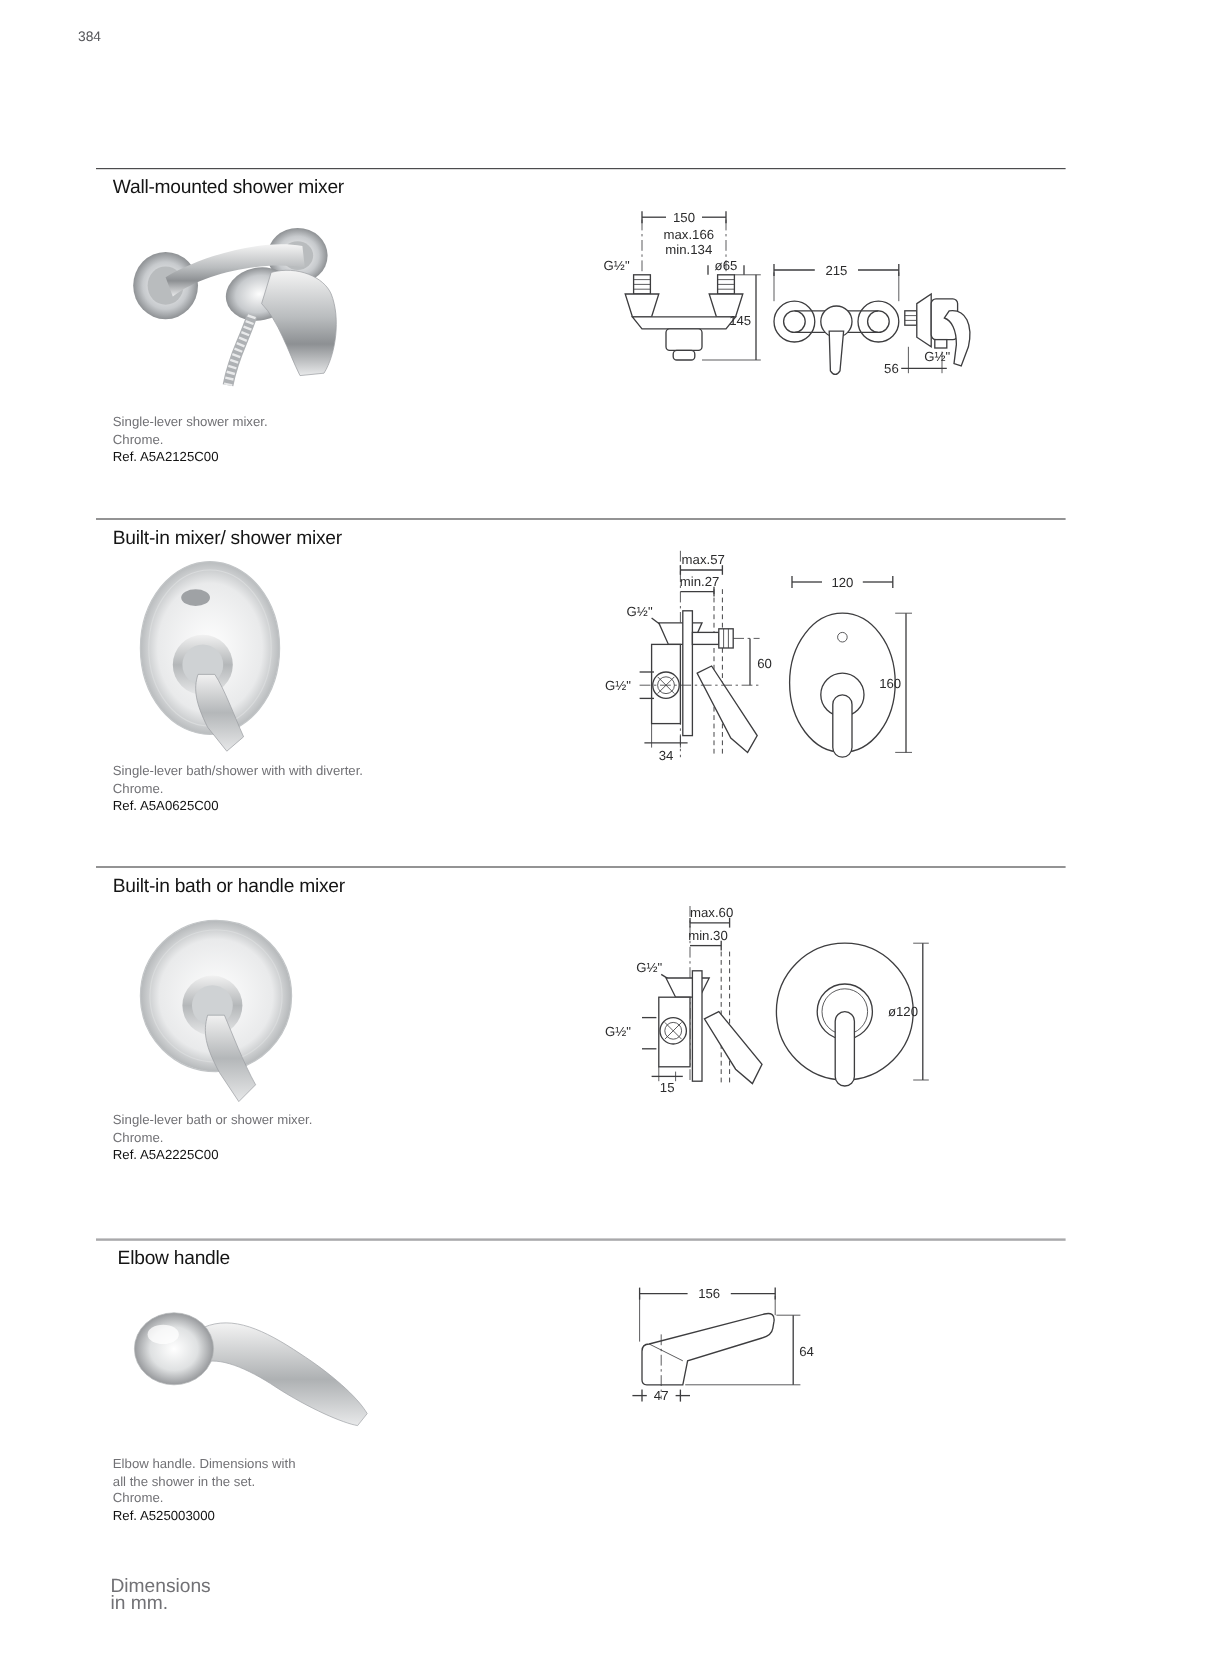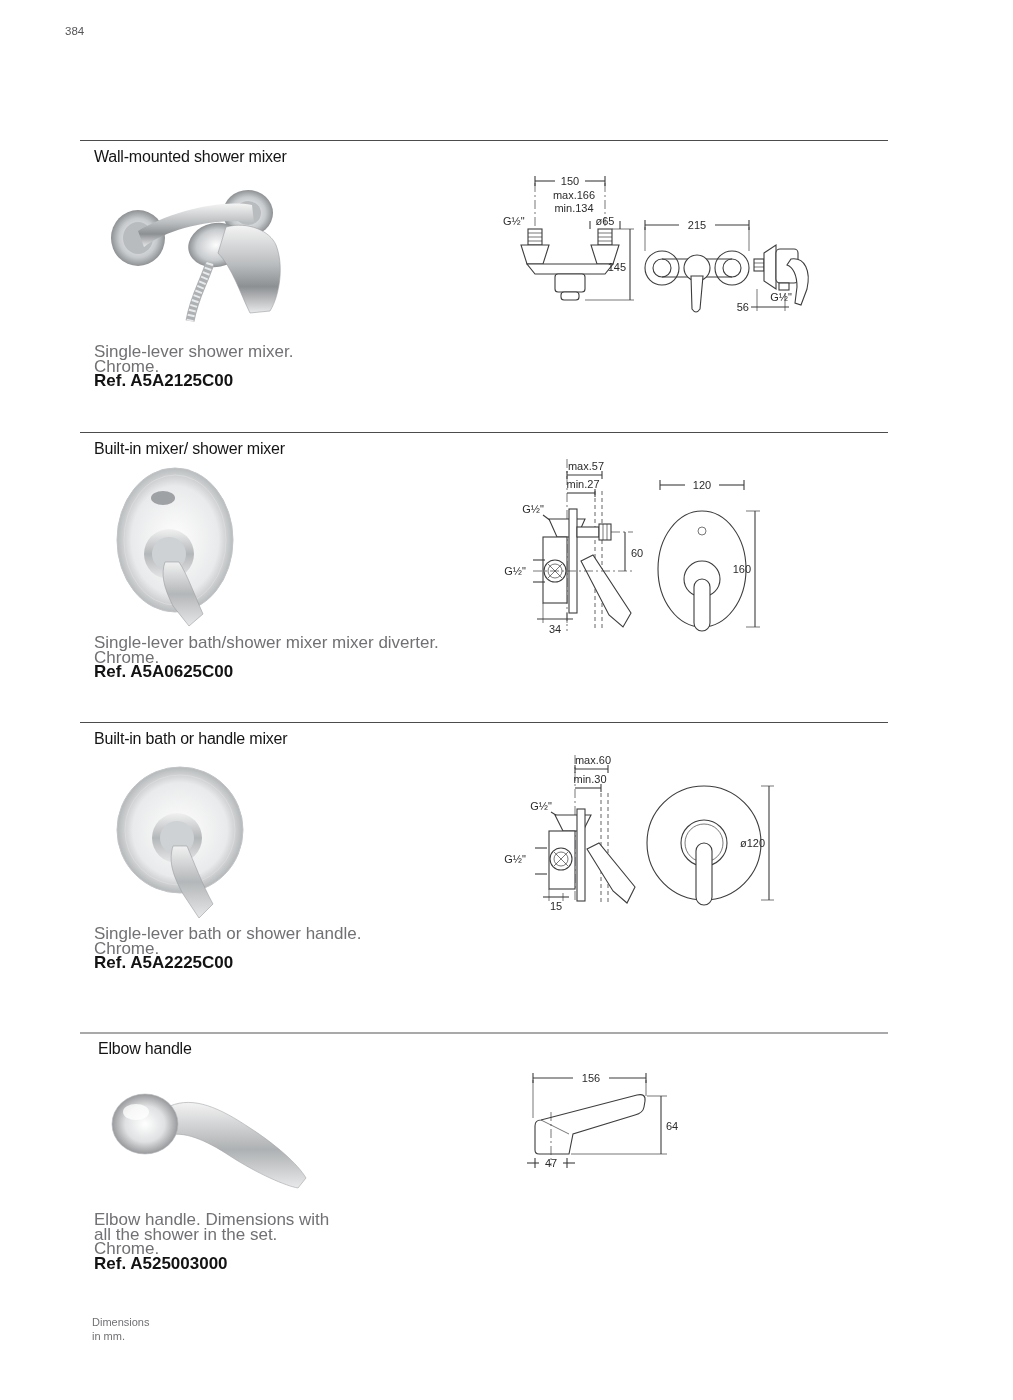--- a/index.html
+++ b/index.html
@@ -3,23 +3,23 @@
 <meta charset="utf-8">
 <style>
   *{margin:0;padding:0;box-sizing:border-box}
   html,body{background:#ffffff}
   body{width:1013px;height:1400px;position:relative;font-family:"Liberation Sans",sans-serif}
   .page{position:absolute;left:0;top:0;width:1013px;height:1380px;background:#fff;overflow:hidden}
   .pagenum{position:absolute;left:65px;top:25px;font-size:11.5px;color:#55565a}
   .rule{position:absolute;left:80px;width:808px;border-top:1px solid #4c4c4e}
   .rule.light{border-top:2px solid #a9a9ab}
   .title{position:absolute;left:94px;font-size:16px;font-weight:normal;color:#141414;letter-spacing:-.2px;white-space:nowrap}
-  .desc{position:absolute;left:94px;font-size:17px;line-height:14.5px;color:#717175}
-  .desc .ref{color:#131313;font-weight:bold}
-  .footer{position:absolute;left:92px;top:1316px;font-size:11px;line-height:13.5px;color:#717175}
+  .desc{position:absolute;left:94px;font-size:11px;line-height:14.5px;color:#717175}
+  .desc .ref{color:#131313;font-weight:normal}
+  .footer{position:absolute;left:92px;top:1316px;font-size:16px;line-height:13.5px;color:#717175}
   svg.art{position:absolute;overflow:visible}
   svg text{font-size:11px;fill:#2b2b2c;font-family:"Liberation Sans",sans-serif}
   .ln{stroke:#3d3d3f;stroke-width:1.1;fill:none}
   .fw{fill:#ffffff;stroke:#3d3d3f;stroke-width:1.1}
   .tn{stroke:#3d3d3f;stroke-width:.7;fill:none}
   .cl{stroke:#3d3d3f;stroke-width:.7;stroke-dasharray:9 3 2 3;fill:none}
   .dsh{stroke:#3d3d3f;stroke-width:.8;stroke-dasharray:4 3;fill:none}
 </style>
 </head>
 <body>
@@ -205,21 +205,21 @@
       <circle class="fw" cx="205" cy="122" r="18"></circle>
       <rect class="fw" x="197" y="122" width="16" height="52" rx="8"></rect>
       <line class="tn" x1="249" y1="54" x2="263" y2="54"></line>
         <line class="tn" x1="249" y1="170" x2="263" y2="170"></line>
       <line class="ln" x1="258" y1="54" x2="258" y2="170"></line>
       <text x="254" y="116" text-anchor="end">160</text>
     </g>
   </svg>
 
   <div class="desc" style="top:636px">
-    <div>Single-lever bath/shower mixer mixer diverter.</div>
+    <div>Single-lever bath/shower with with diverter.</div>
     <div>Chrome.</div>
     <div class="ref">Ref. A5A0625C00</div>
   </div>
 
   <div class="rule" style="top:722px"></div>
   <h2 class="title" style="top:730px">Built-in bath or handle mixer</h2>
 
   <svg class="art" style="left:105px;top:752px" width="155" height="172" viewBox="0 0 155 172">
     <defs>
       <radialGradient id="pr3">
@@ -278,21 +278,21 @@
         <circle class="tn" cx="207" cy="90" r="19"></circle>
       <rect class="fw" x="199" y="90" width="16" height="62" rx="8"></rect>
       <line class="tn" x1="264" y1="33" x2="277" y2="33"></line>
         <line class="tn" x1="264" y1="147" x2="277" y2="147"></line>
       <line class="ln" x1="272" y1="33" x2="272" y2="147"></line>
       <text x="268" y="94" text-anchor="end">ø120</text>
     </g>
   </svg>
 
   <div class="desc" style="top:927px">
-    <div>Single-lever bath or shower handle.</div>
+    <div>Single-lever bath or shower mixer.</div>
     <div>Chrome.</div>
     <div class="ref">Ref. A5A2225C00</div>
   </div>
 
   <div class="rule light" style="top:1032px"></div>
   <h2 class="title" style="top:1040px;left:98px">Elbow handle</h2>
 
   <svg class="art" style="left:98px;top:1082px" width="215" height="115" viewBox="0 0 215 115">
     <defs>
       <radialGradient id="pr4">

